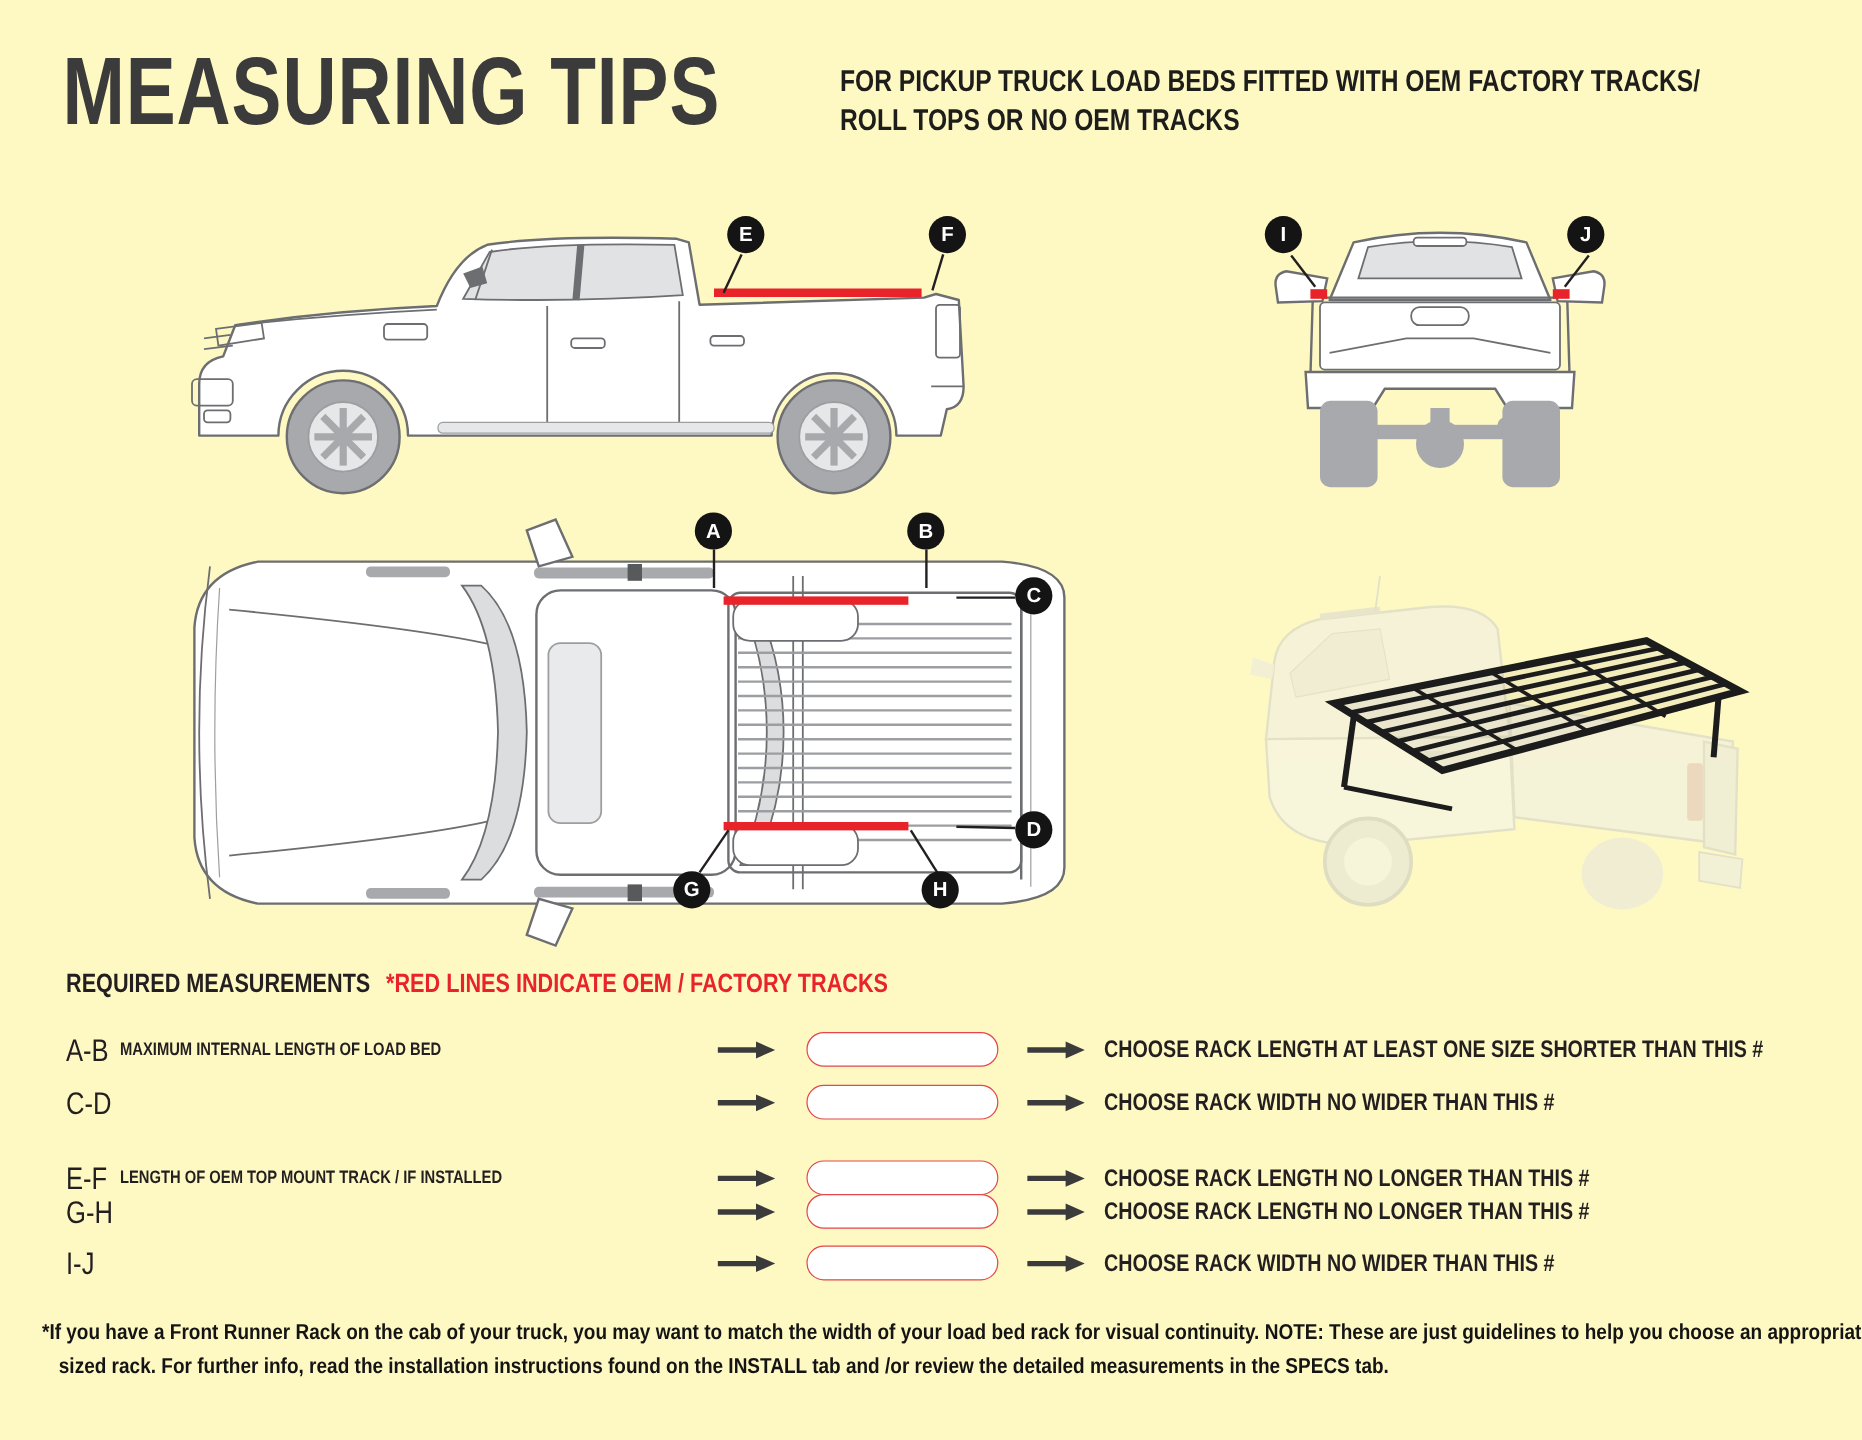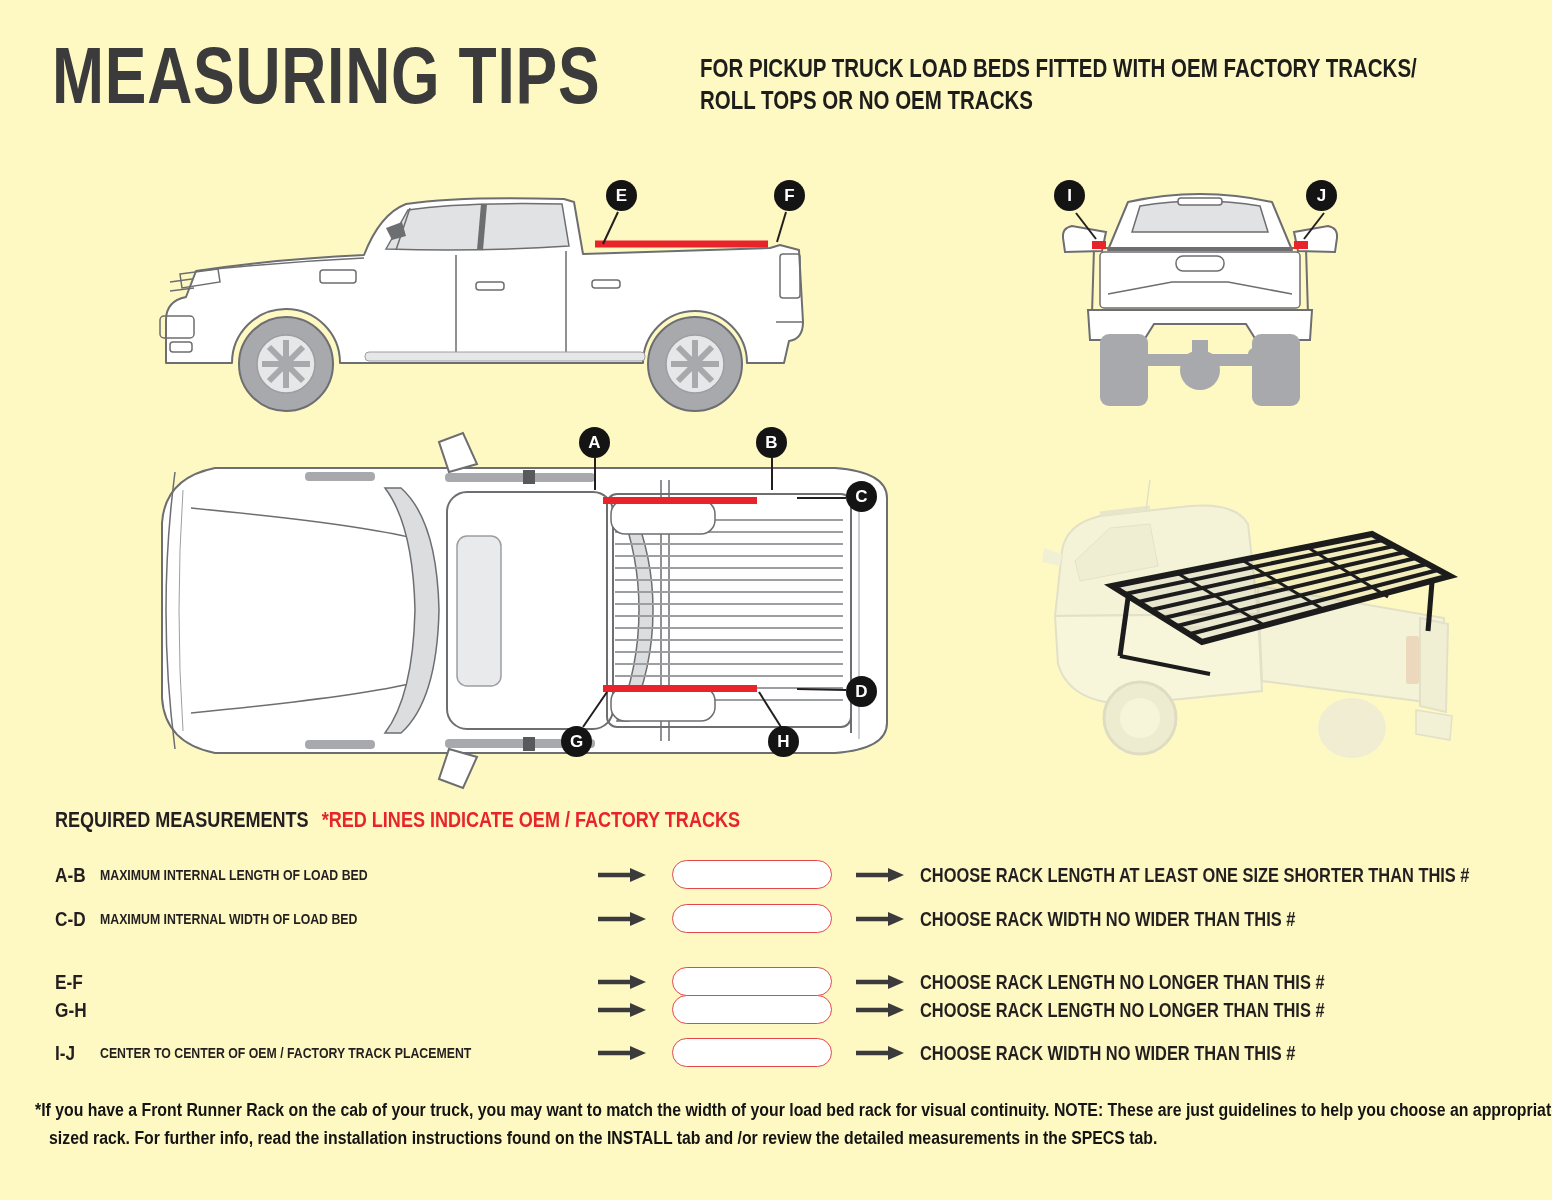--- a/index.html
+++ b/index.html
@@ -15,21 +15,21 @@
 
   .illus{position:absolute;}
   .marker{position:absolute;width:31px;height:31px;border-radius:50%;background:#141414;color:#fff;
           display:flex;align-items:center;justify-content:center;font-weight:bold;font-size:17px;
           line-height:1;z-index:5;}
 
   .req-heading{position:absolute;left:55px;top:803px;font-size:22px;font-weight:bold;line-height:34px;}
   .req-heading .red{color:#E8232A;margin-left:16px;}
 
   .mrow{position:absolute;left:0;width:1552px;height:34px;}
-  .mrow .mcode{position:absolute;left:55px;top:0;font-size:21px;font-weight:bold;line-height:34px;}
+  .mrow .mcode{position:absolute;left:55px;top:0;font-size:26px;font-weight:normal;line-height:34px;}
   .mrow .mdesc{position:absolute;left:100px;top:0;font-size:15px;font-weight:bold;line-height:34px;}
   .mrow .arrow1{position:absolute;left:598px;top:9px;}
   .mrow .pill{position:absolute;left:672px;top:2px;width:158px;height:27px;border:1.6px solid #E4464B;
               border-radius:16px;background:#fff;}
   .mrow .arrow2{position:absolute;left:856px;top:9px;}
   .mrow .madvice{position:absolute;left:920px;top:0;font-size:20px;font-weight:bold;line-height:34px;}
 
   .footnote{position:absolute;left:35px;top:1096px;font-size:18px;font-weight:bold;line-height:28px;color:#141414;}
   .footnote .fline2{margin-left:14px;}
 </style>
@@ -271,35 +271,35 @@
     <div class="pill"></div>
     <svg class="arrow2" width="48" height="16">
         <line x1="0" y1="8" x2="33" y2="8" stroke="#3B3B3C" stroke-width="4.5"></line>
         <polygon points="32,1 48,8 32,15" fill="#3B3B3C"></polygon>
       </svg>
     <div class="madvice"><span class="cond">CHOOSE RACK LENGTH AT LEAST ONE SIZE SHORTER THAN THIS #</span></div>
   </div>
 
   <div class="mrow" style="top:902px;">
     <div class="mcode"><span class="cond">C-D</span></div>
-    <div class="mdesc"><span class="cond">MAXIMUM INTERNAL WIDTH OF LOAD BED</span></div>
     <svg class="arrow1" width="48" height="16">
         <line x1="0" y1="8" x2="33" y2="8" stroke="#3B3B3C" stroke-width="4.5"></line>
         <polygon points="32,1 48,8 32,15" fill="#3B3B3C"></polygon>
       </svg>
     <div class="pill"></div>
     <svg class="arrow2" width="48" height="16">
         <line x1="0" y1="8" x2="33" y2="8" stroke="#3B3B3C" stroke-width="4.5"></line>
         <polygon points="32,1 48,8 32,15" fill="#3B3B3C"></polygon>
       </svg>
     <div class="madvice"><span class="cond">CHOOSE RACK WIDTH NO WIDER THAN THIS #</span></div>
   </div>
 
   <div class="mrow" style="top:946px;margin-top:19px;">
     <div class="mcode"><span class="cond">E-F</span></div>
+    <div class="mdesc"><span class="cond">LENGTH OF OEM TOP MOUNT TRACK / IF INSTALLED</span></div>
     <svg class="arrow1" width="48" height="16">
         <line x1="0" y1="8" x2="33" y2="8" stroke="#3B3B3C" stroke-width="4.5"></line>
         <polygon points="32,1 48,8 32,15" fill="#3B3B3C"></polygon>
       </svg>
     <div class="pill"></div>
     <svg class="arrow2" width="48" height="16">
         <line x1="0" y1="8" x2="33" y2="8" stroke="#3B3B3C" stroke-width="4.5"></line>
         <polygon points="32,1 48,8 32,15" fill="#3B3B3C"></polygon>
       </svg>
     <div class="madvice"><span class="cond">CHOOSE RACK LENGTH NO LONGER THAN THIS #</span></div>
@@ -314,21 +314,20 @@
     <div class="pill"></div>
     <svg class="arrow2" width="48" height="16">
         <line x1="0" y1="8" x2="33" y2="8" stroke="#3B3B3C" stroke-width="4.5"></line>
         <polygon points="32,1 48,8 32,15" fill="#3B3B3C"></polygon>
       </svg>
     <div class="madvice"><span class="cond">CHOOSE RACK LENGTH NO LONGER THAN THIS #</span></div>
   </div>
 
   <div class="mrow" style="top:1036px;">
     <div class="mcode"><span class="cond">I-J</span></div>
-    <div class="mdesc"><span class="cond">CENTER TO CENTER OF OEM / FACTORY TRACK PLACEMENT</span></div>
     <svg class="arrow1" width="48" height="16">
         <line x1="0" y1="8" x2="33" y2="8" stroke="#3B3B3C" stroke-width="4.5"></line>
         <polygon points="32,1 48,8 32,15" fill="#3B3B3C"></polygon>
       </svg>
     <div class="pill"></div>
     <svg class="arrow2" width="48" height="16">
         <line x1="0" y1="8" x2="33" y2="8" stroke="#3B3B3C" stroke-width="4.5"></line>
         <polygon points="32,1 48,8 32,15" fill="#3B3B3C"></polygon>
       </svg>
     <div class="madvice"><span class="cond">CHOOSE RACK WIDTH NO WIDER THAN THIS #</span></div>

